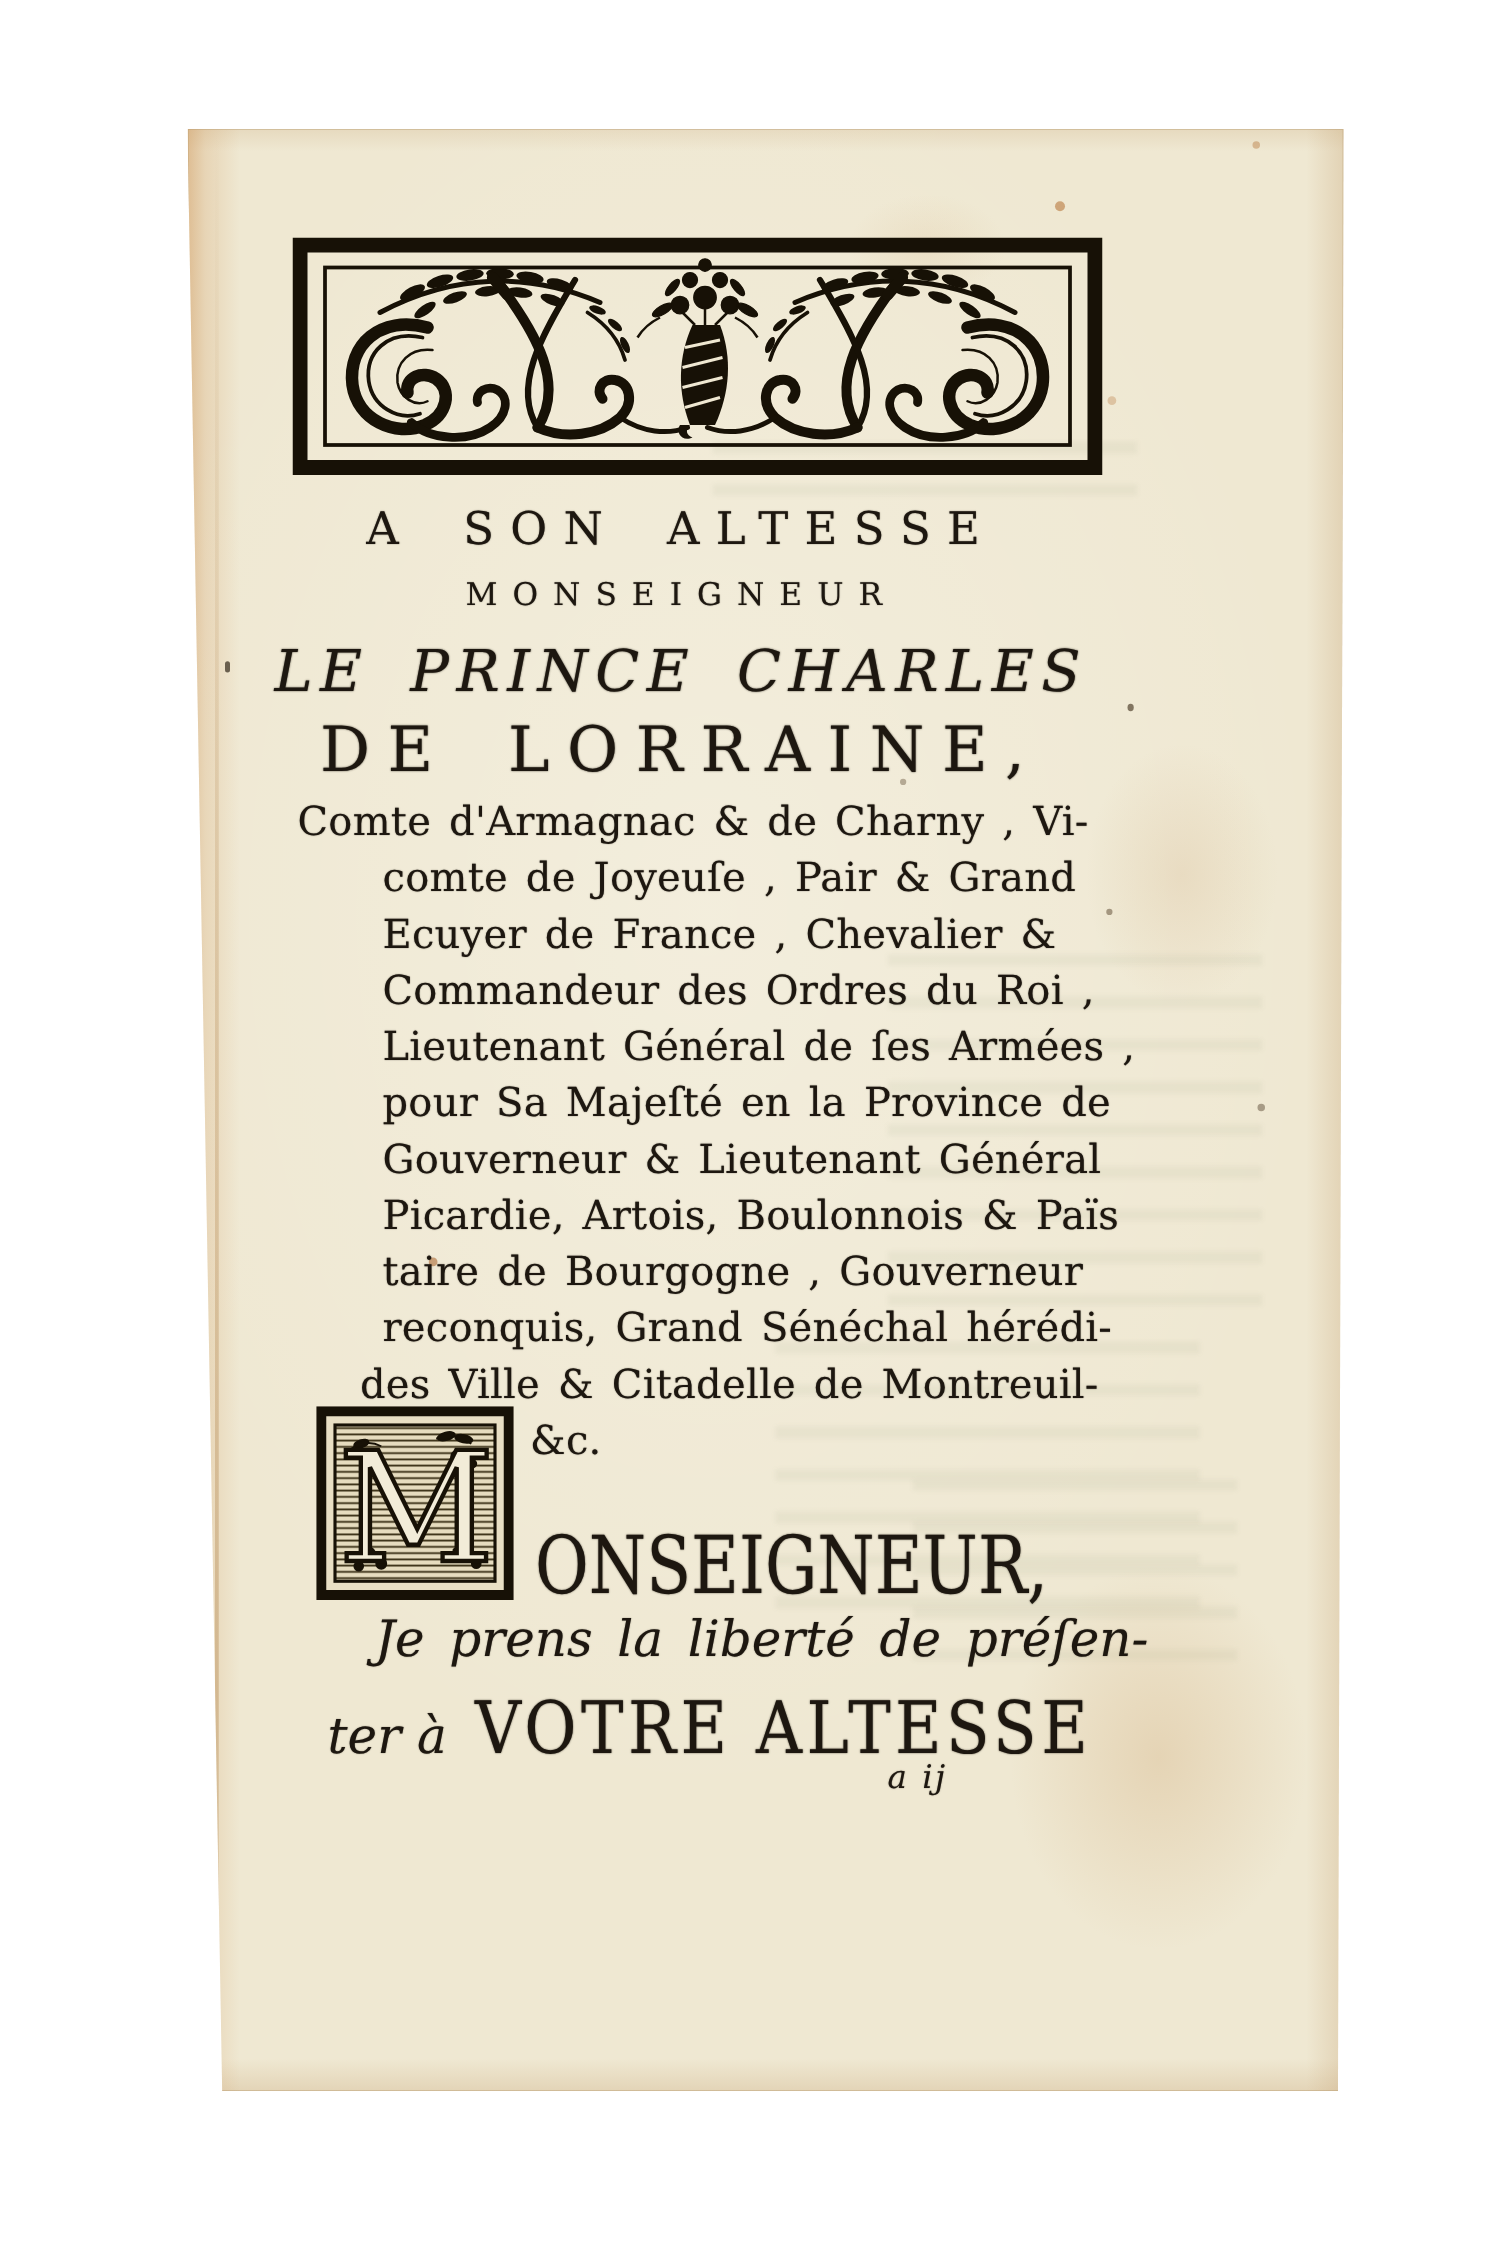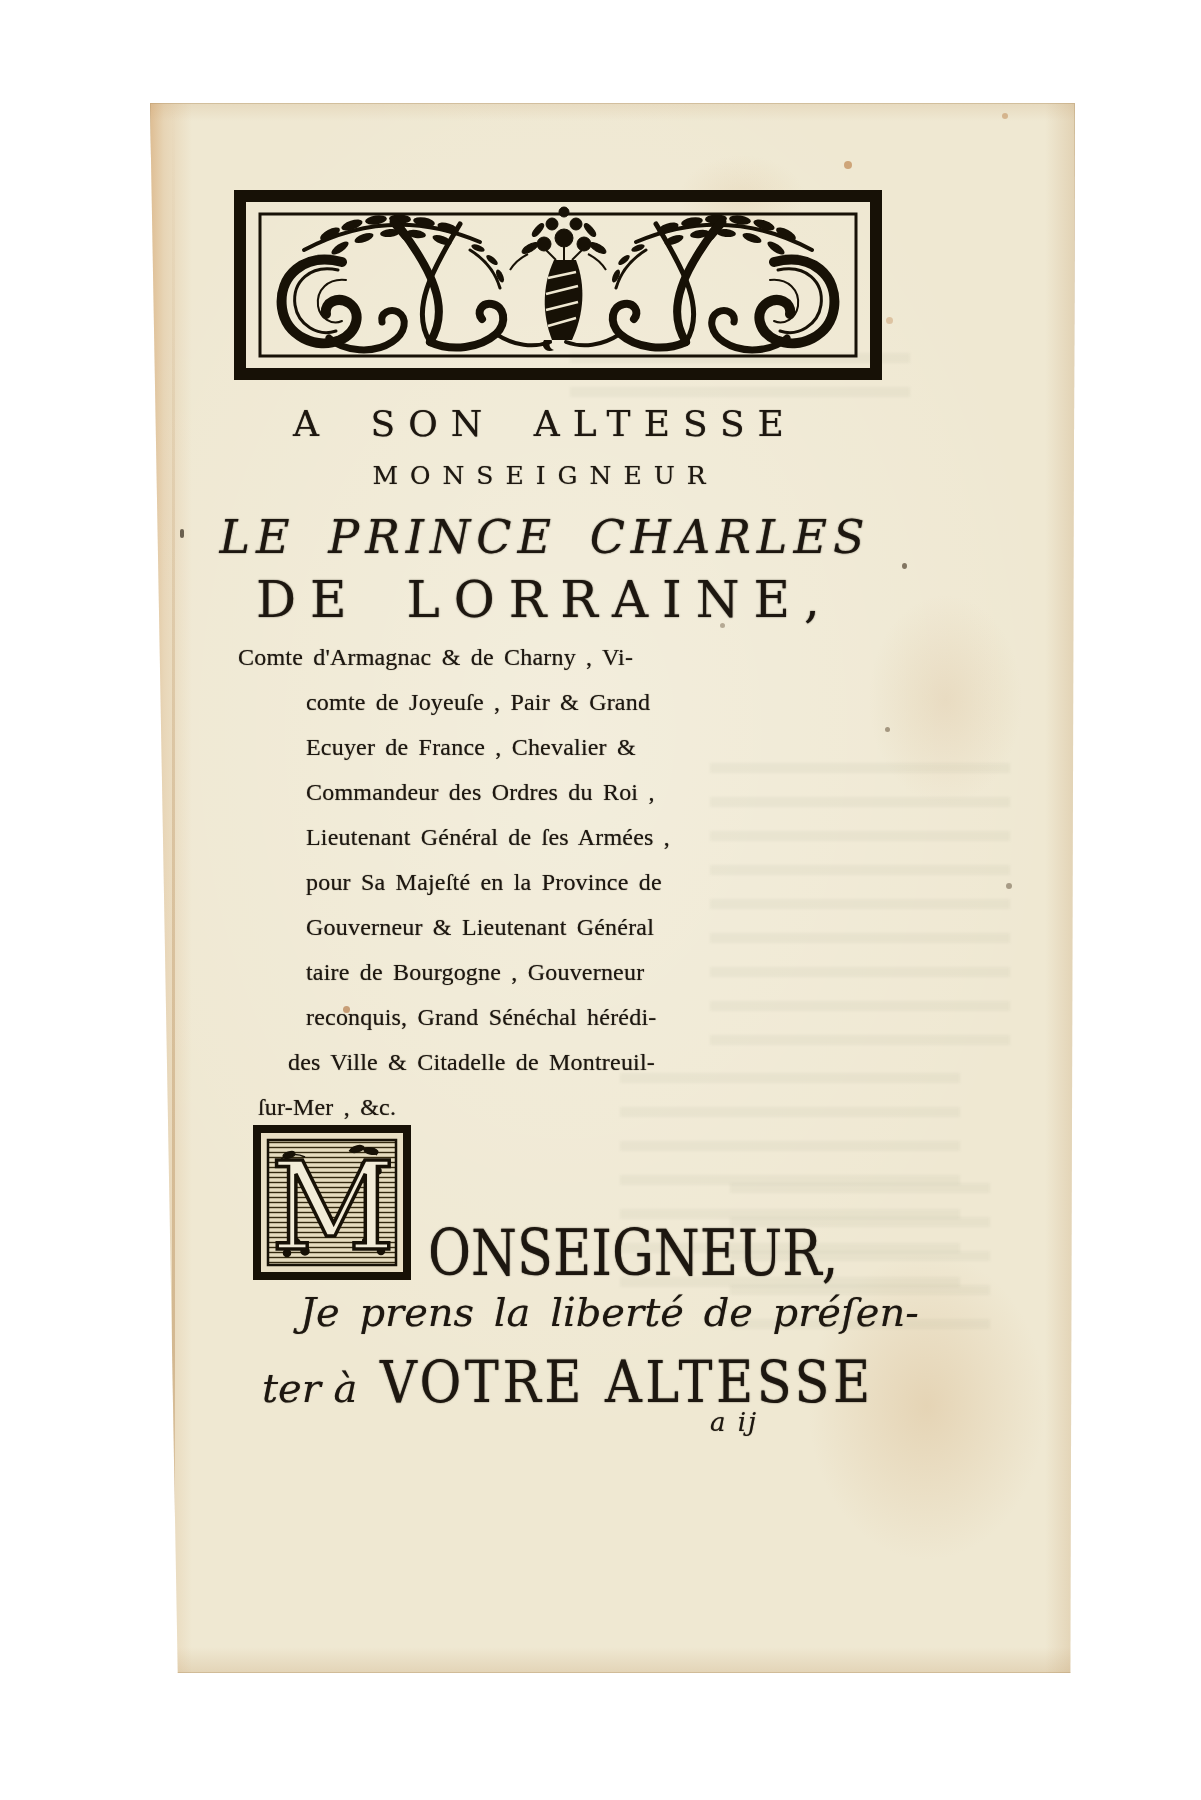--- a/index.html
+++ b/index.html
@@ -47,22 +47,22 @@
   .g3{left:470px;top:970px;width:340px;height:230px;}
   .g4{left:580px;top:1080px;width:260px;height:150px;}
   
   .ink{color:#1d1710;}
   .headpiece{position:absolute;left:84px;top:87px;width:648px;height:190px;}
   .center-col{position:absolute;left:55px;width:680px;text-align:center;}
   .h1{top:300px;font-size:36px;letter-spacing:13px;word-spacing:14px;text-shadow:0 0 1px rgba(25,20,10,.7);}
   .h2{top:358px;font-size:25px;letter-spacing:12px;word-spacing:6px;text-shadow:0 0 1px rgba(25,20,10,.6);}
   .h3{top:407px;font-size:46px;letter-spacing:6px;word-spacing:12px;text-shadow:0 0 1.5px rgba(25,20,10,.8);font-style:italic;}
   .h4{top:468px;font-size:50px;letter-spacing:14px;word-spacing:16px;text-shadow:0 0 1.5px rgba(25,20,10,.8);}
-  .titles{position:absolute;left:88px;top:532px;width:645px;font-size:24px;line-height:45px;
-    letter-spacing:.2px;word-spacing:4px;text-shadow:0 0 1px rgba(25,20,10,.65);font-family:Liberation Serif, serif;}
+  .titles{position:absolute;left:88px;top:532px;width:645px;font-size:32px;line-height:45px;
+    letter-spacing:.2px;word-spacing:4px;text-shadow:0 0 1px rgba(25,20,10,.65);}
   .t-line{white-space:nowrap;}
   .t-line.i0{margin-left:0;}
   .t-line.i1{margin-left:68px;}
   .t-line.i2{margin-left:50px;}
   .t-line.i3{margin-left:20px;}
   .dropcap{position:absolute;left:103px;top:1022px;width:158px;height:155px;}
   .salutation{position:absolute;left:278px;top:1118px;font-size:64px;line-height:1;
     transform:scaleX(.82);transform-origin:left top;white-space:nowrap;
     text-shadow:0 0 1.5px rgba(25,20,10,.8);}
   .ded1{position:absolute;left:150px;top:1186px;font-size:40px;font-style:italic;
@@ -176,20 +176,21 @@
   <div class="center-col ink h4">DE LORRAINE,</div>
 
   <div class="titles ink">
       <div class="t-line i0">Comte d'Armagnac &amp; de Charny , Vi-</div>
       <div class="t-line i1">comte de Joyeuſe , Pair &amp; Grand</div>
       <div class="t-line i1">Ecuyer de France , Chevalier &amp;</div>
       <div class="t-line i1">Commandeur des Ordres du Roi ,</div>
       <div class="t-line i1">Lieutenant Général de ſes Armées ,</div>
       <div class="t-line i1">pour Sa Majeſté en la Province de</div>
       <div class="t-line i1">Gouverneur &amp; Lieutenant Général</div>
+      <div class="t-line i1">Picardie, Artois, Boulonnois &amp; Païs</div>
       <div class="t-line i1">taire de Bourgogne , Gouverneur</div>
       <div class="t-line i1">reconquis, Grand Sénéchal hérédi-</div>
       <div class="t-line i2">des Ville &amp; Citadelle de Montreuil-</div>
       <div class="t-line i3">ſur-Mer , &amp;c.</div>
     </div>
 
   <svg class="dropcap" viewBox="0 0 158 155">
     <defs>
       <pattern id="hatchH" width="6" height="5" patternUnits="userSpaceOnUse">
         <rect width="6" height="5" fill="#e6dcbf"></rect>

